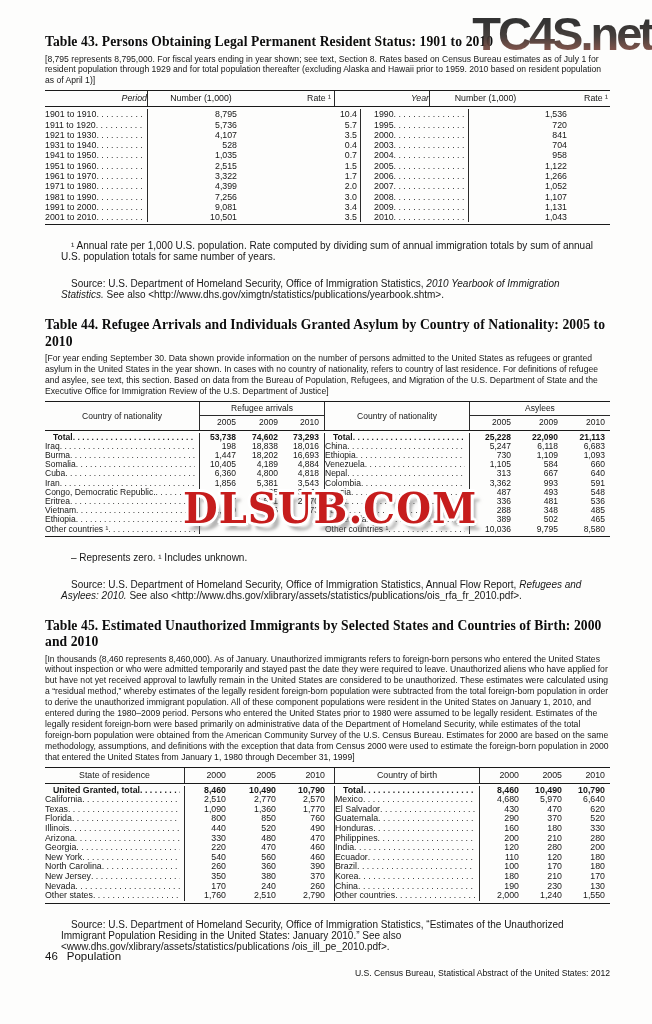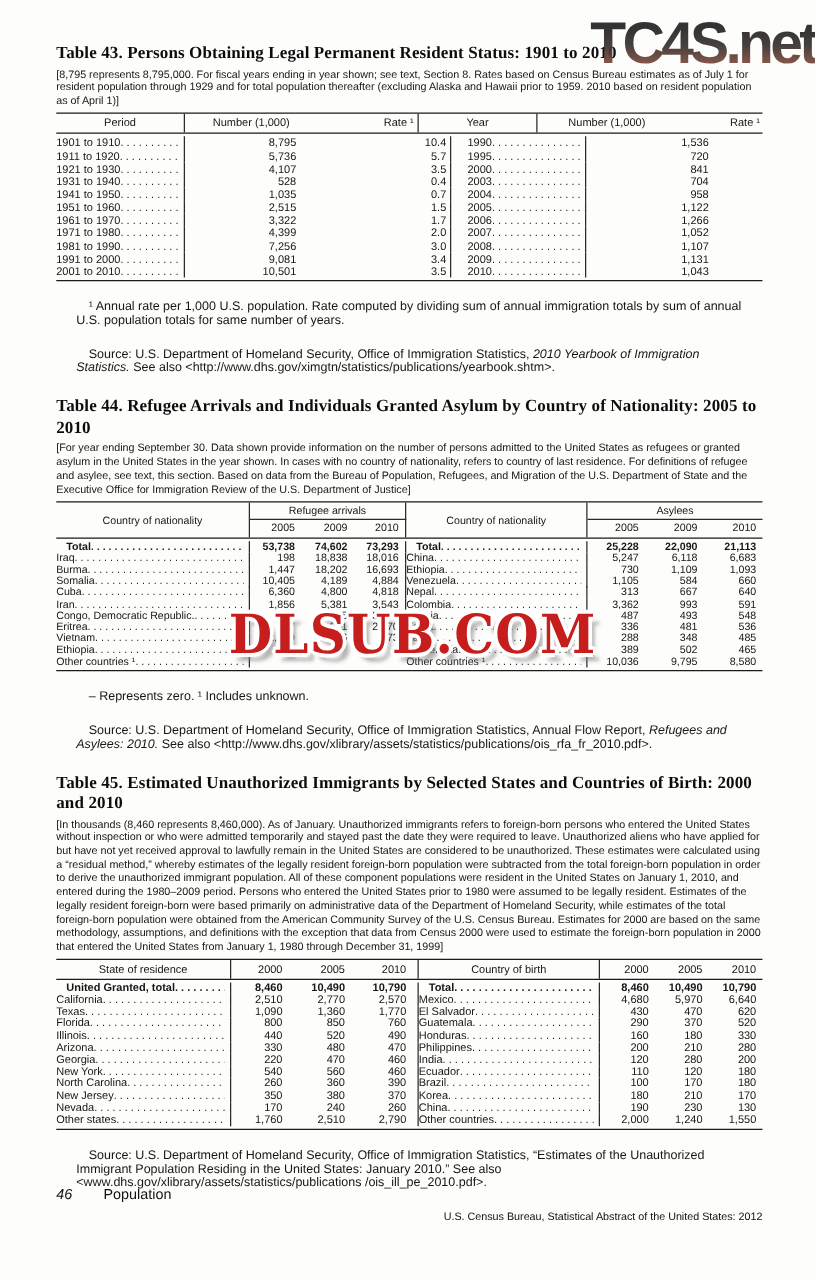--- a/index.html
+++ b/index.html
@@ -25,21 +25,21 @@
   .dots::before{content:" . . . . . . . . . . . . . . . . . . . . . . . . . . . . . . . . . . . . . . . . . . . . . . . .";}
 
   
   .t43{font-size:8.8px;}
   .t43 .trow{grid-template-columns:103px 120px 67px 95px 125px 55px;}
   .t43 .thead .trow{height:15px;line-height:15px;}
   .t43 .tbody .trow{height:10.3px;line-height:10.3px;gap:13px;}
   .t43 .c0,.t43 .c2,.t43 .c3{border-right:1px solid #2a2a2a;}
   .t43 .c1{padding-right:44px;} .t43 .c2{padding-right:3px;}
   .t43 .c4{padding-right:40px;} .t43 .c5{padding-right:2px;}
-  .t43 .thead .c0,.t43 .thead .c3{text-align:center;}
+  .t43 .thead .c0,.t43 .thead .c3{text-align:right;font-style:italic;}
   .t43 .thead .c1,.t43 .thead .c4{text-align:center;padding-right:14px;}
   .t43 .thead .c2,.t43 .thead .c5{text-align:right;}
 
   
   .t44{font-size:8.5px;}
   .t44 .trow{grid-template-columns:155px 41px 42px 42px 145px 46px 47px 47px;}
   .t44 .tbody .trow{height:9.2px;line-height:9.2px;}
   .t44 .c0,.t44 .c3,.t44 .c4{border-right:1px solid #2a2a2a;}
   .t44 .c1,.t44 .c2,.t44 .c3,.t44 .c5,.t44 .c6,.t44 .c7{padding-right:5px;}
   .t44head{display:grid;grid-template-columns:155px 41px 42px 42px 145px 46px 47px 47px;
@@ -68,21 +68,21 @@
   .t45 .tbody .trow:first-child{font-weight:bold;}
   .t45 .tbody .trow:first-child .lbl{padding-left:8px;}
 
   
   .fn{font-size:10px;line-height:10.9px;margin:16px;text-indent:10px;}
   .fnblock{margin:3px 0 0 0;}
   .it{font-style:italic;} .sp44{margin-top:16px;} .sp45{margin-top:14px;}
 
   
   .pagefoot{position:absolute;left:45px;top:950px;font-size:11.5px;color:#111;}
-  .pagefoot .num{margin-right:25px;font-style:italic;}
+  .pagefoot .num{margin-right:9px;}
   .imprint{position:absolute;right:42px;top:968px;font-size:8.6px;color:#111;}
 
   
   .wm-top{position:absolute;top:6px;right:0px;z-index:6;
           font-family:"Liberation Sans",sans-serif;font-weight:900;font-size:47px;
           letter-spacing:-3px;
           background:linear-gradient(180deg,#242424 28%,#39322f 55%,#7d4a40 82%,#9a5a4c 100%);
           -webkit-background-clip:text;background-clip:text;color:transparent;opacity:.93;}
   .wm-mid{position:absolute;left:183px;top:484px;z-index:6;
           font-family:"DejaVu Serif",serif;font-weight:bold;font-size:40px;

